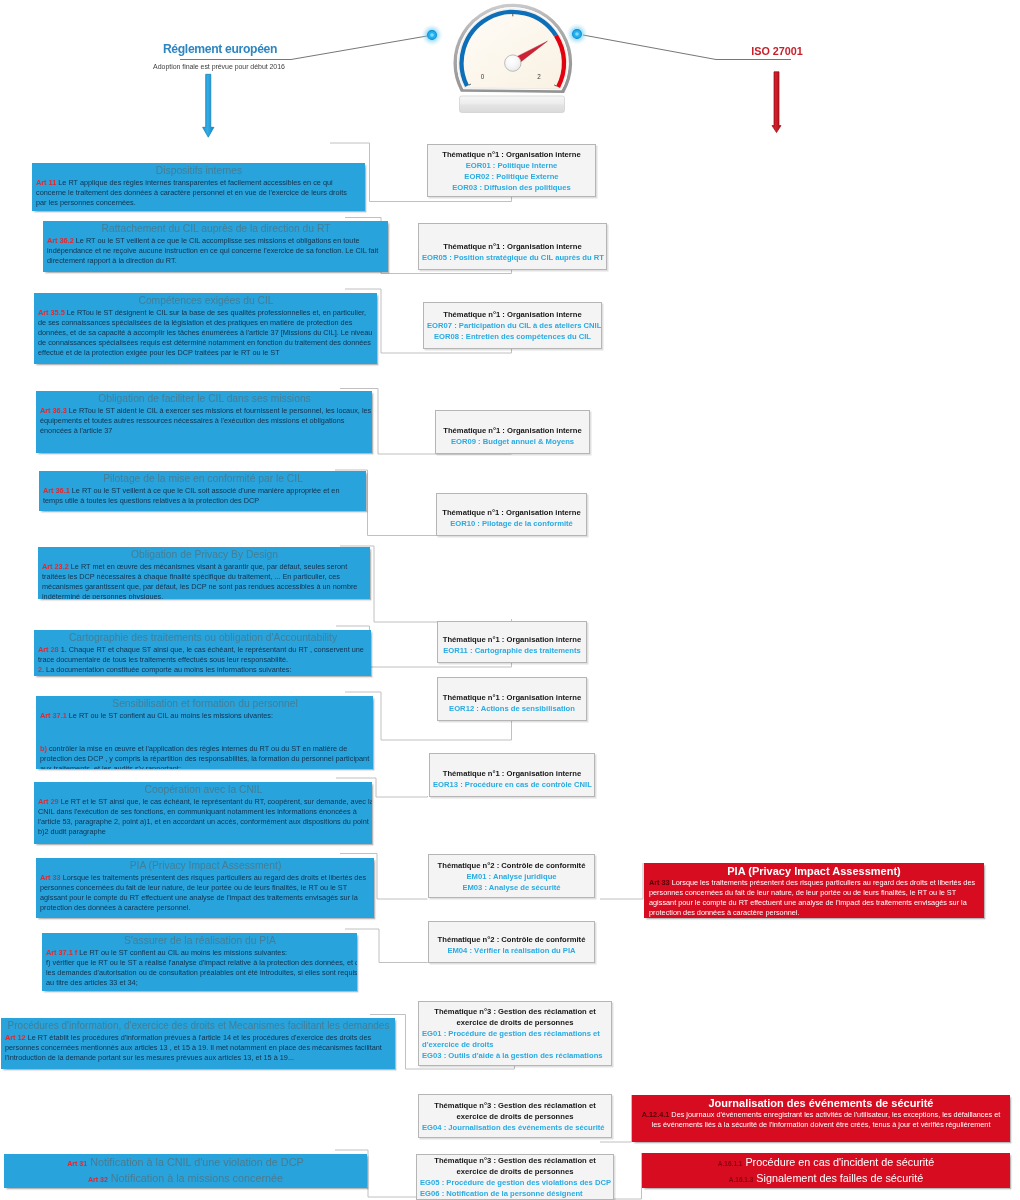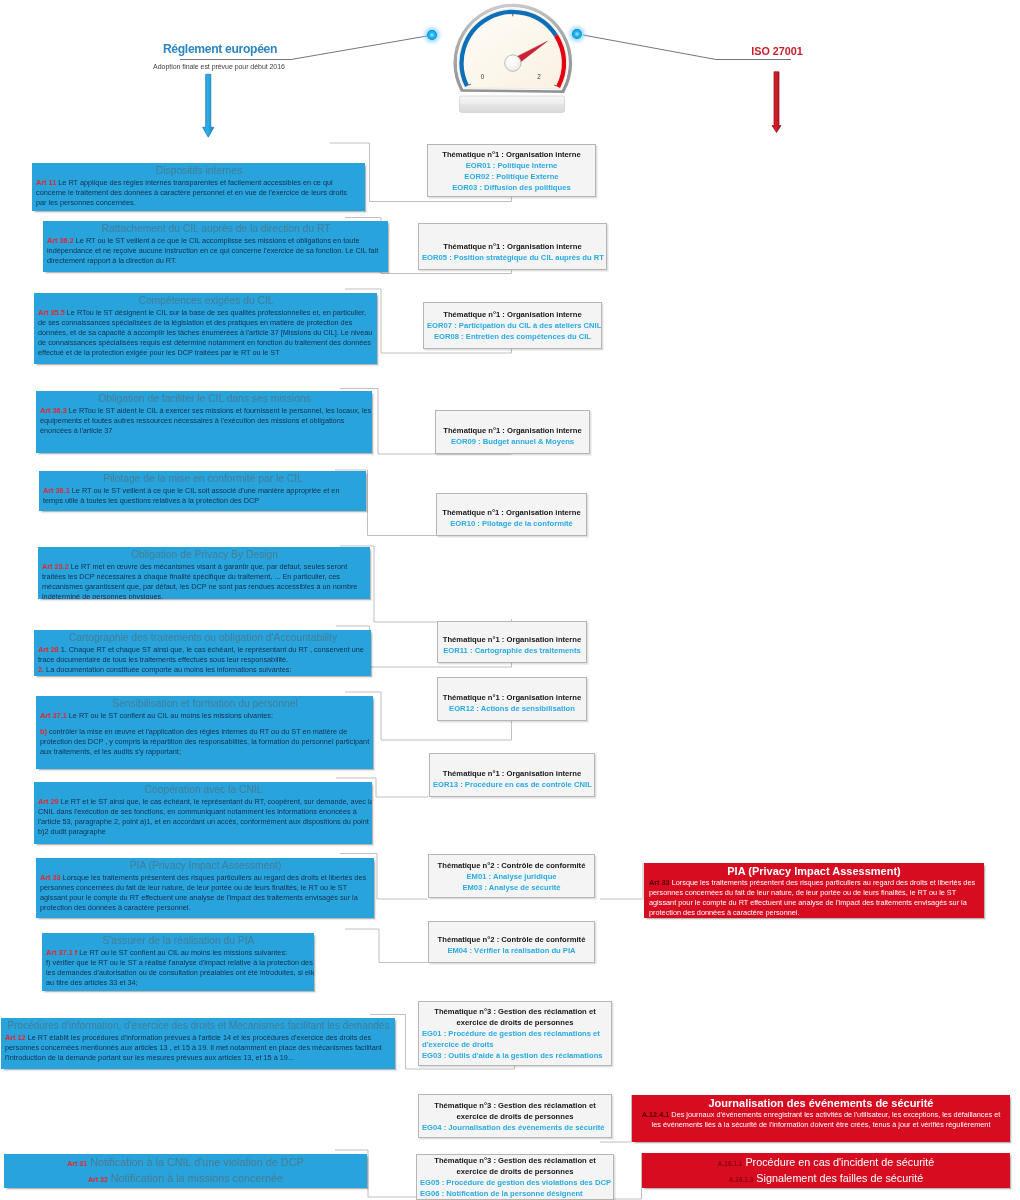--- a/index.html
+++ b/index.html
@@ -187,36 +187,36 @@
 <span class="bt" style="font-size:10.3px;">Cartographie des traitements ou obligation d'Accountability</span>
 <div class="bwrap" style="width:327px;">
 <span class="bd"><span class="art">Art 28</span> <span>1. Chaque RT et chaque ST ainsi que, le cas échéant, le représentant du RT , conservent une trace documentaire de tous les traitements effectués sous leur responsabilité.</span></span>
 <span class="bd p2"><span class="art">2</span><span>. La documentation constituée comporte au moins les informations suivantes:</span></span>
 </div>
     </div>
 <div class="bbox" style="left:36px;top:696px;width:337px;height:73px;font-size:7.3px;">
 <span class="bt" style="font-size:10.3px;">Sensibilisation et formation du personnel</span>
 <div class="bwrap" style="width:332px;">
 <span class="bd"><span class="art">Art 37.1</span> <span>Le RT ou le ST confient au CIL au moins les missions ulvantes:</span></span>
-<span class="bd p2" style="margin-top:6px;"><span class="art">b)</span><span> contrôler la mise en œuvre et l'application des règles internes du RT ou du ST en matière de protection des DCP , y compris la répartition des responsabilités, la formation du personnel participant aux traitements, et les audits s'y rapportant;</span></span>
+<span class="bd p2" style="margin-top:23px;"><span class="art">b)</span><span> contrôler la mise en œuvre et l'application des règles internes du RT ou du ST en matière de protection des DCP , y compris la répartition des responsabilités, la formation du personnel participant aux traitements, et les audits s'y rapportant;</span></span>
 </div>
     </div>
 <div class="bbox" style="left:34px;top:782px;width:338px;height:62px;font-size:7.3px;">
 <span class="bt" style="font-size:10.3px;">Coopération avec la CNIL</span>
 <div class="bwrap" style="width:337px;">
 <span class="bd"><span class="art">Art 29</span> <span>Le RT et le ST ainsi que, le cas échéant, le représentant du RT, coopèrent, sur demande, avec la CNIL dans l'exécution de ses fonctions, en communiquant notamment les informations énoncées à l'article 53, paragraphe 2, point a)1, et en accordant un accès, conformément aux dispositions du point b)2  dudit paragraphe</span></span>
 </div>
     </div>
 <div class="bbox" style="left:36px;top:858px;width:338px;height:60px;font-size:7.3px;">
 <span class="bt" style="font-size:10.3px;">PIA (Privacy Impact Assessment)</span>
 <div class="bwrap" style="width:327px;">
 <span class="bd"><span class="art">Art 33</span> <span>Lorsque les traitements présentent des risques particuliers au regard des droits et libertés des personnes concernées du fait de leur nature, de leur portée ou de leurs finalités, le RT ou le ST agissant pour le compte du RT effectuent une analyse de l'impact des traitements envisagés sur la protection des données à caractère personnel.</span></span>
 </div>
     </div>
-<div class="bbox" style="left:42px;top:933px;width:272px;height:58px;font-size:7.3px;">
+<div class="bbox" style="left:42px;top:933px;width:315px;height:58px;font-size:7.3px;">
 <span class="bt" style="font-size:10.3px;">S'assurer de la réalisation du PIA</span>
 <div class="bwrap" style="width:324px;">
 <span class="bd"><span class="art">Art 37.1 f</span> <span>Le RT ou le ST confient au CIL au moins les missions suivantes:</span></span>
 <span class="bd p2"><span class="art"></span><span>f) vérifier que le RT ou le ST a réalisé l'analyse d'impact relative à la protection des données, et que les demandes d'autorisation ou de consultation préalables ont été introduites, si elles sont requises au titre des articles 33 et 34;</span></span>
 </div>
     </div>
 <div class="bbox" style="left:1px;top:1018px;width:394px;height:51px;font-size:7.3px;">
 <span class="bt" style="font-size:10.0px;">Procédures d'information, d'exercice des droits et Mecanismes facilitant les demandes</span>
 <div class="bwrap" style="width:380px;">
 <span class="bd"><span class="art">Art 12</span> <span>Le RT établit les procédures d'information prévues à l'article 14 et les procédures d'exercice des droits des personnes concernées mentionnés aux articles 13 , et 15 à 19. Il met notamment en place des mécanismes facilitant l'introduction de la demande portant sur les mesures prévues aux articles 13, et 15 à 19...</span></span>

